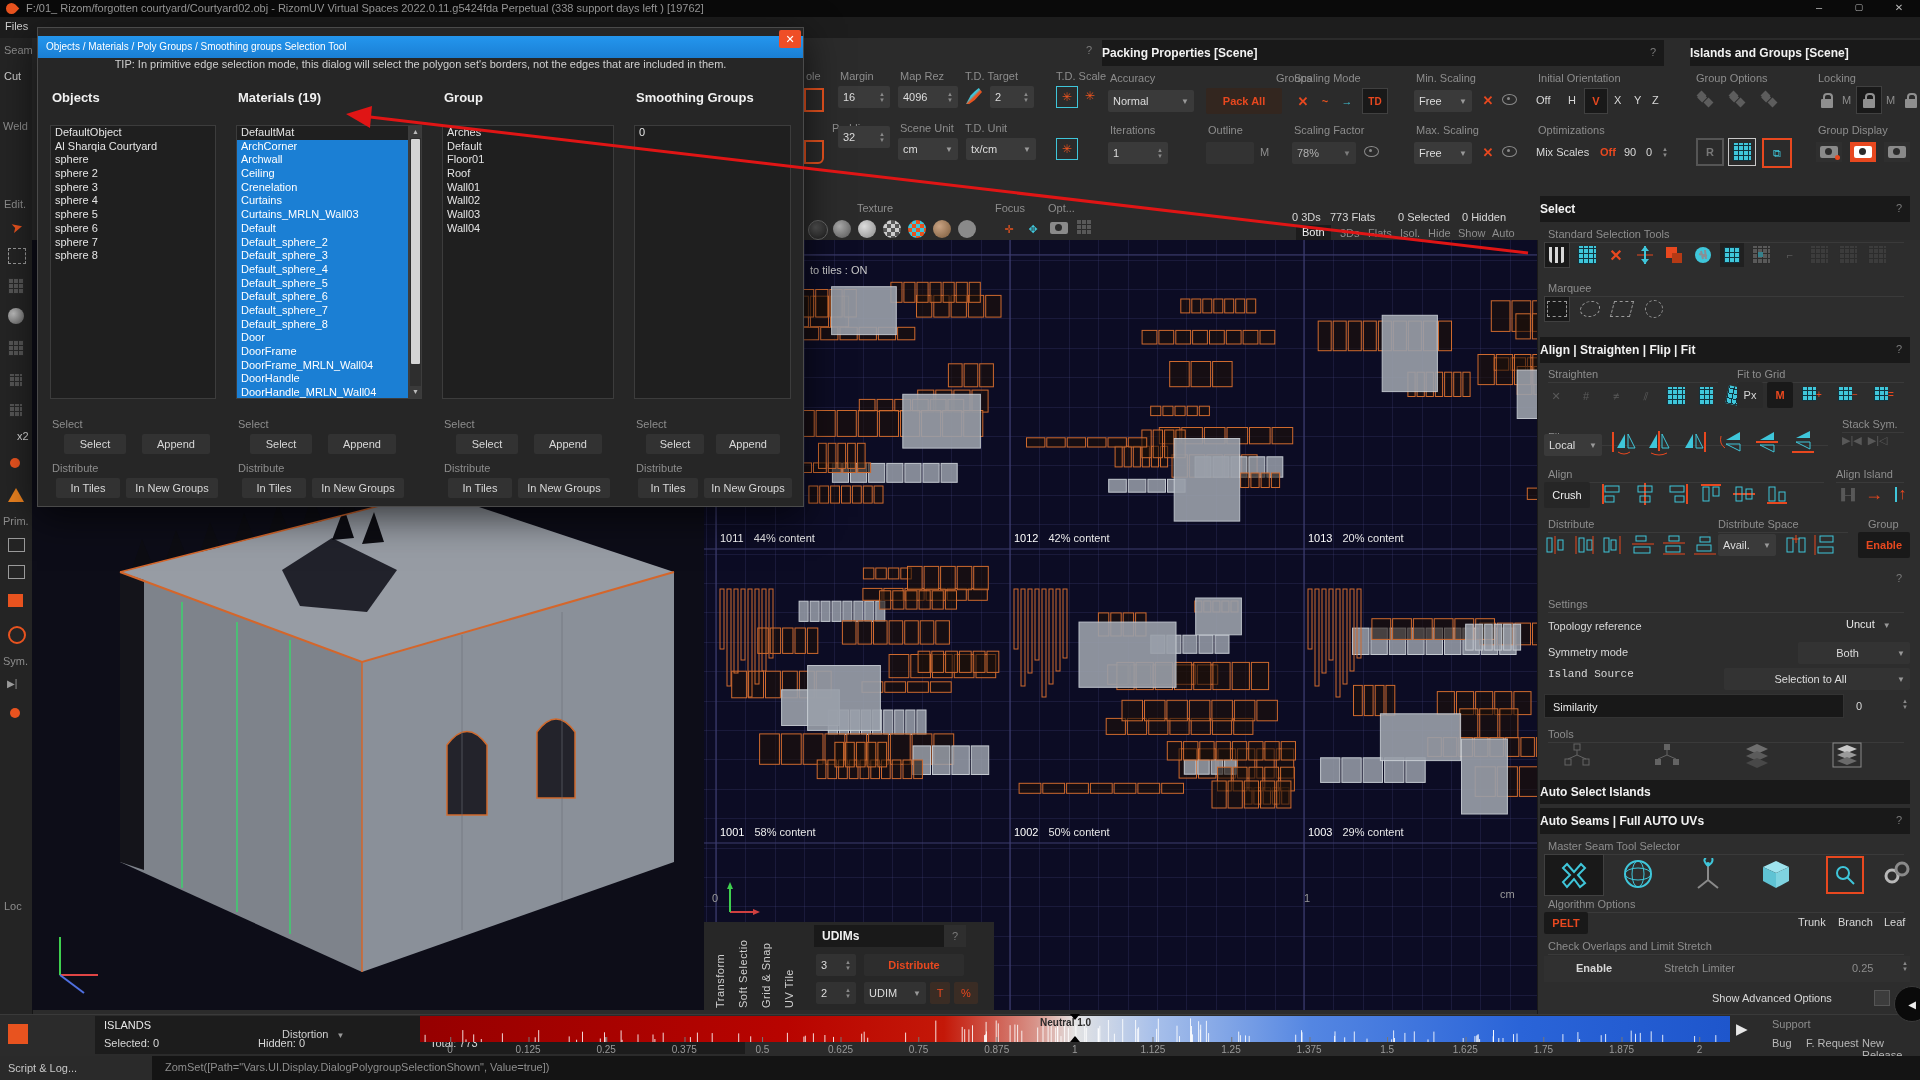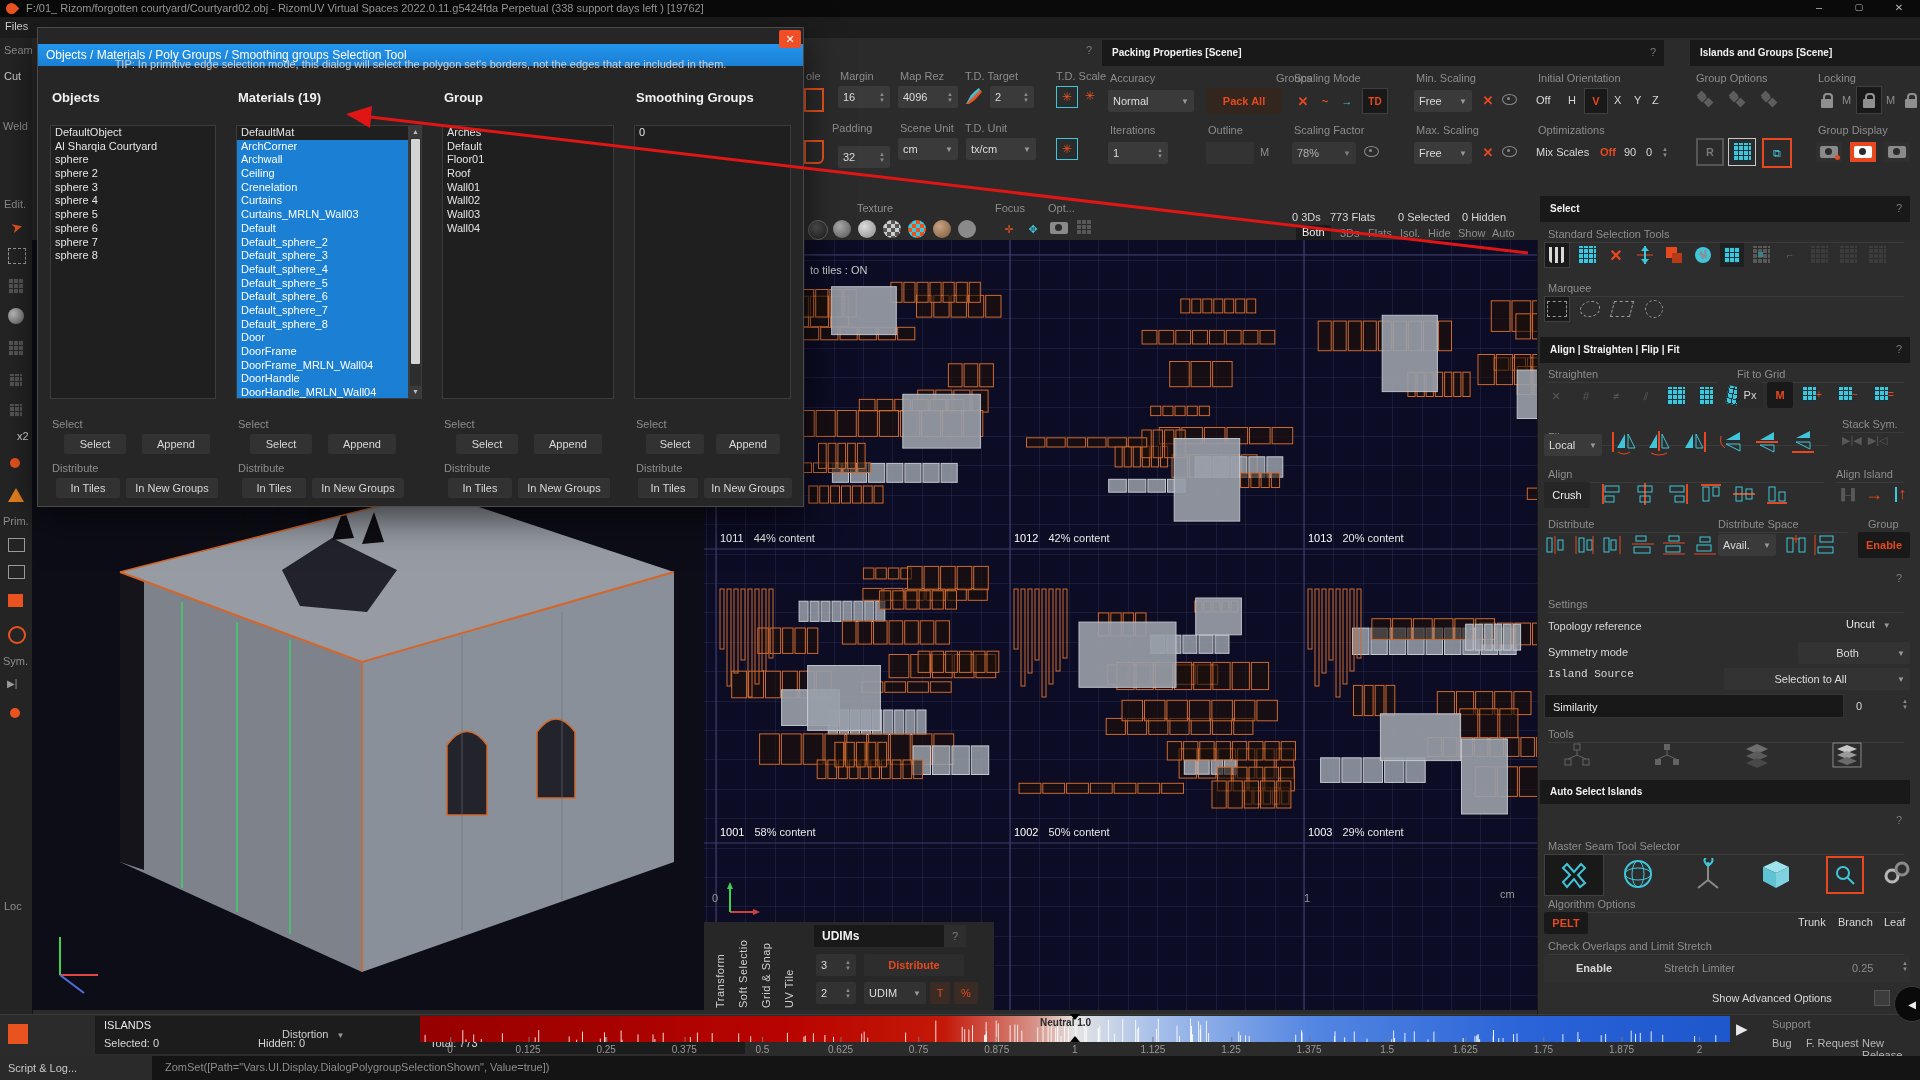--- a/index.html
+++ b/index.html
@@ -1,20 +1,20 @@
 <!DOCTYPE html>
 <html><head>
 <meta charset="utf-8">
 <style>
   html,body{margin:0;padding:0;background:#000;font-family:"Liberation Sans",sans-serif;}
   #app{position:relative;width:1920px;height:1080px;background:#2b2b2b;overflow:hidden;font-size:11px;color:#ccc;}
   .a{position:absolute;}
   .lbl{position:absolute;color:#8d8d8d;font-size:11px;white-space:nowrap;}
   .wtxt{color:#d8d8d8;}
-  .hdrbar{position:absolute;background:#191919;color:#f2f2f2;font-weight:bold;font-size:10px;line-height:26px;padding-left:10px;box-sizing:border-box;}
+  .hdrbar{position:absolute;background:#191919;color:#f2f2f2;font-weight:bold;font-size:12px;line-height:26px;box-sizing:border-box;}
   .help{position:absolute;color:#7a7a7a;font-size:11px;}
   .fld{position:absolute;background:#3a3a3a;color:#ddd;font-size:11px;display:flex;align-items:center;padding:0 5px;box-sizing:border-box;height:22px;border-radius:2px;}
   .fld .grow{flex:1;}
   .spin{color:#8a8a8a;font-size:6px;line-height:6px;margin-left:4px;text-align:center;}
   .dd{color:#999;font-size:8px;margin-left:5px;}
   .btn{position:absolute;background:#323232;color:#d8d8d8;font-size:11px;display:flex;align-items:center;justify-content:center;height:20px;box-sizing:border-box;border-radius:2px;}
   .obtn{color:#e8481f;font-weight:bold;background:#33261f;}
   .xic{color:#e8481f;font-weight:bold;font-size:13px;}
   .cyan{color:#3fc6da;}
   .eye{display:inline-block;width:13px;height:9px;border:1px solid #8a8a8a;border-radius:50%;position:relative;}
@@ -26,21 +26,21 @@
   .lock{display:inline-block;width:12px;height:9px;background:#8f8f8f;border-radius:1px;position:relative;margin-top:6px;}
   .lock::before{content:"";position:absolute;left:2px;top:-6px;width:6px;height:6px;border:2px solid #8f8f8f;border-bottom:none;border-radius:4px 4px 0 0;}
   .cam{display:inline-block;width:18px;height:12px;background:#8a8a8a;border-radius:2px;position:relative;}
   .cam::after{content:"";position:absolute;left:5px;top:2px;width:7px;height:7px;border-radius:50%;background:#2b2b2b;}
   .diam{display:inline-block;width:20px;height:20px;position:relative;opacity:.45;}
   .diam::before,.diam::after{content:"";position:absolute;width:7px;height:7px;background:#9a9a9a;transform:rotate(45deg);}
   .diam::before{left:2px;top:2px;}
   .diam::after{left:9px;top:9px;box-shadow:-8px 1px 0 #9a9a9a;}
   
   #dialog{position:absolute;left:37px;top:27px;width:765px;height:478px;background:#262626;border:1px solid #4a4a4a;box-shadow:0 10px 36px rgba(0,0,0,.65);z-index:40;}
-  #dialog .tbar{position:absolute;left:0;top:16px;right:0;height:22px;background:linear-gradient(#2496ee,#1a7fd4);color:#fff;font-size:12px;line-height:22px;padding-left:8px;}
+  #dialog .tbar{position:absolute;left:0;top:8px;right:0;height:22px;background:linear-gradient(#2496ee,#1a7fd4);color:#fff;font-size:10px;line-height:22px;padding-left:8px;}
   #dialog .close{position:absolute;right:2px;top:2px;width:22px;height:18px;background:#ef4e26;color:#fff;font-size:11px;display:flex;align-items:center;justify-content:center;border-radius:2px;}
   .dcolhdr{position:absolute;top:62px;color:#f0f0f0;font-weight:bold;font-size:13px;}
   .dlist{position:absolute;top:97px;height:274px;background:#1f1f1f;border:1px solid #3c3c3c;overflow:hidden;box-sizing:border-box;}
   .dlist .it{height:13.7px;line-height:13.7px;padding-left:4px;color:#e4e4e4;font-size:11px;white-space:nowrap;}
   .dlist .it.sel{background:#1b7fd4;color:#fff;}
   .scroll{position:absolute;top:97px;width:13px;height:274px;background:#2e2e2e;border:1px solid #3c3c3c;box-sizing:border-box;}
   .scroll .ar{position:absolute;left:0;width:11px;height:12px;color:#bbb;font-size:7px;text-align:center;line-height:12px;background:#3a3a3a;}
   .scroll .thumb{position:absolute;left:1px;top:13px;width:9px;height:225px;background:#d4d4d4;border-radius:1px;}
   .flbl{position:absolute;color:#8d8d8d;font-size:11px;}
   
@@ -123,21 +123,21 @@
   <div class="lbl" style="left:965px;top:70px;">T.D. Target</div>
   <div class="ibox" style="left:966px;top:88px;width:16px;height:16px;background:linear-gradient(135deg,#3fc6da 45%,#e8531f 55%);clip-path:polygon(0 100%,30% 45%,55% 20%,80% 0,100% 25%,55% 75%,20% 100%);"></div>
   <div class="fld" style="left:990px;top:86px;width:44px;">
       <span class="grow">2</span>
       <span class="spin">▲<br>▼</span>
     </div>
   <div class="lbl" style="left:1056px;top:70px;">T.D. Scale</div>
   <div class="ibox" style="left:1056px;top:86px;width:20px;height:20px;border:1px solid #3fc6da;color:#e8531f;font-size:12px;">✳</div>
   <div class="ibox" style="left:1080px;top:86px;width:20px;height:20px;color:#e8531f;font-size:12px;">✳</div>
   <div class="lbl" style="left:832px;top:122px;">Padding</div>
-  <div class="fld" style="left:838px;top:146px;width:52px;">
+  <div class="fld" style="left:838px;top:126px;width:52px;">
       <span class="grow">32</span>
       <span class="spin">▲<br>▼</span>
     </div>
   <div class="lbl" style="left:900px;top:122px;">Scene Unit</div>
   <div class="fld" style="left:898px;top:138px;width:60px;">
       <span class="grow">cm</span>
       <span class="dd">▼</span>
     </div>
   <div class="lbl" style="left:965px;top:122px;">T.D. Unit</div>
   <div class="fld" style="left:966px;top:138px;width:70px;">
@@ -1121,20 +1121,21 @@
     </svg>
   <svg class="a" width="30" height="26" style="left:1832px;top:742px;">
       <rect x="1" y="1" width="28" height="24" fill="none" stroke="#8a8a8a"></rect>
       <polygon points="15,3 25,7 15,11 5,7" fill="#c8c8c8"></polygon>
       <polygon points="15,9 25,13 15,17 5,13" fill="#9a9a9a"></polygon>
       <polygon points="15,15 25,19 15,23 5,19" fill="#6a6a6a"></polygon>
     </svg>
 
   <div class="hdrbar" style="left:1540px;top:780px;width:370px;height:24px;line-height:24px;"><span>Auto Select Islands</span></div>
 
+  <div class="hdrbar" style="left:1540px;top:808px;width:370px;height:26px;"><span>Auto Seams | Full AUTO UVs</span></div>
   <div class="help" style="left:1896px;top:814px;">?</div>
   <div class="seplabel" style="left:1548px;top:840px;width:356px;">Master Seam Tool Selector</div>
   <div class="a selbox" style="left:1544px;top:854px;width:58px;height:40px;display:flex;align-items:center;justify-content:center;">
       <svg width="34" height="30">
         <path d="M10,4 L17,12 L24,4 L28,8 L21,15 L28,23 L23,27 L17,19 L10,27 L6,22 L13,15 L6,8 Z" fill="none" stroke="#3fc6da" stroke-width="2"></path>
       </svg>
     </div>
   <div class="ibox" style="left:1620px;top:856px;width:36px;height:36px;">
       <svg width="32" height="32">
         <circle cx="16" cy="16" r="13" fill="none" stroke="#3fc6da" stroke-width="2"></circle>

